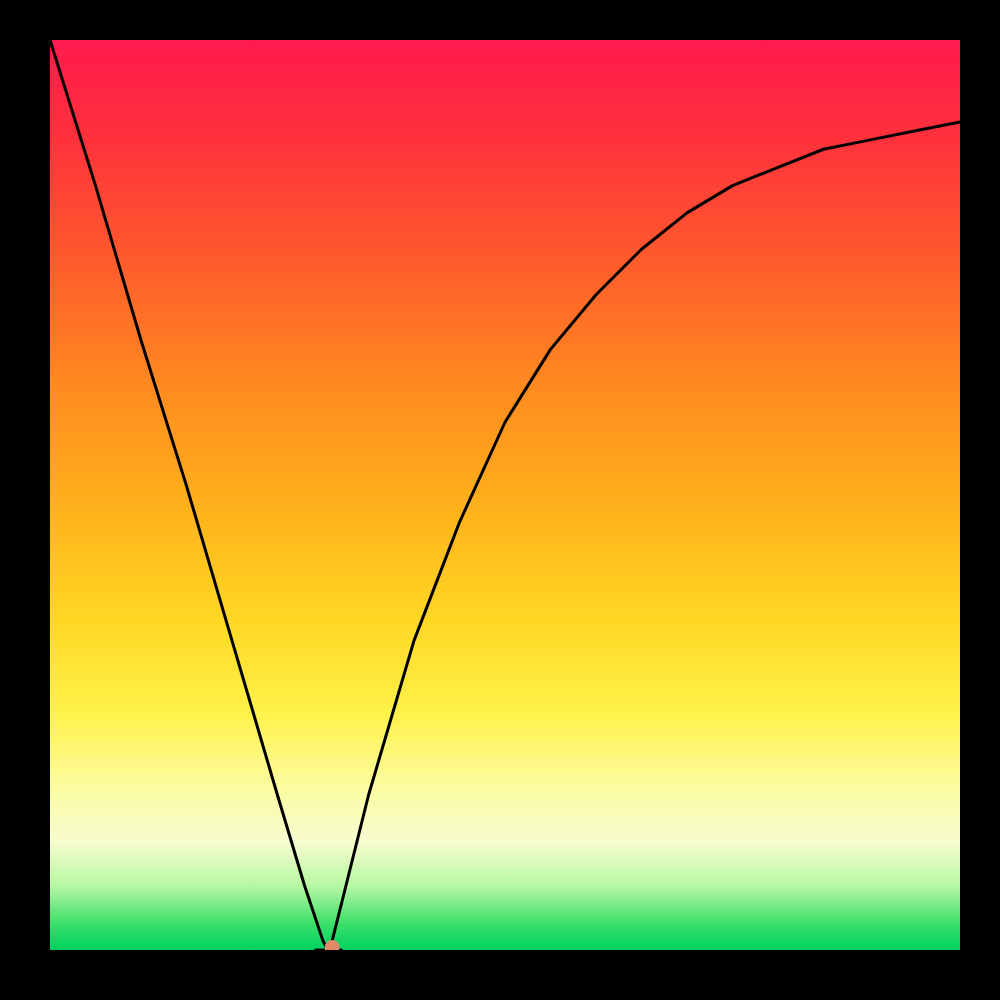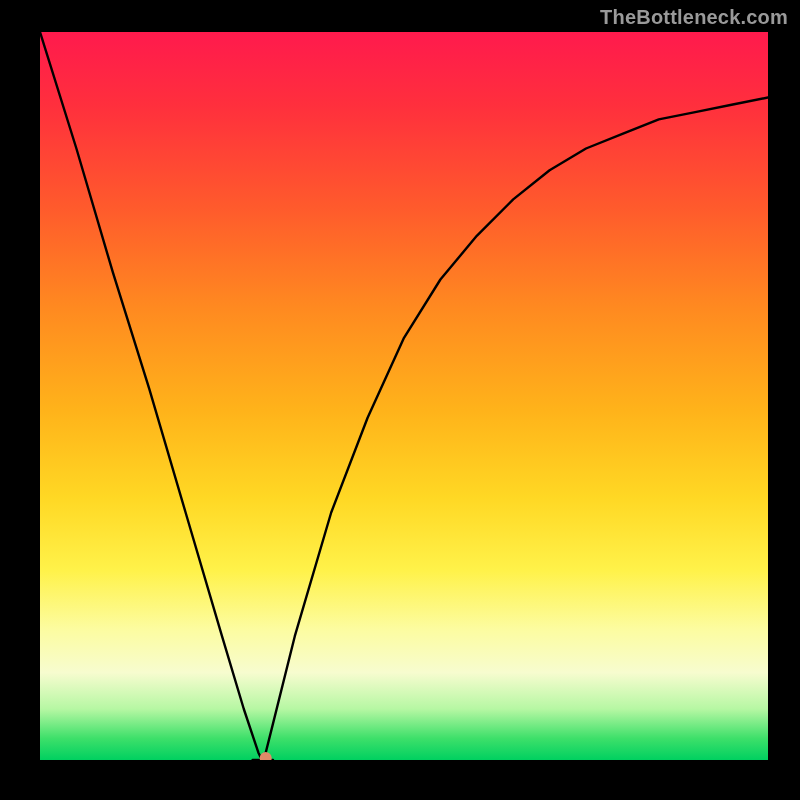--- a/index.html
+++ b/index.html
@@ -60,21 +60,20 @@
     font-weight: 600;
     color: #9a9a9a;
     letter-spacing: 0.2px;
     user-select: none;
   }
 </style>
 </head>
 <body>
 
 <div class="frame">
-  <div class="watermark">TheBottleneck.com</div>
   <div class="plot-wrap">
     <div class="gradient"></div>
     <svg class="curve" viewBox="0 0 728 728" preserveAspectRatio="none">
       <path id="curve-path" fill="none" stroke="#000" stroke-width="2.4" stroke-linejoin="round" stroke-linecap="round" d="M0.0 0.0 L36.4 116.5 L72.8 240.2 L109.2 356.7 L145.6 480.5 L182.0 604.2 L203.8 677.0 L218.4 720.7 L222.0 728.0 L225.7 720.7 L233.0 691.6 L254.8 604.2 L291.2 480.5 L327.6 385.8 L364.0 305.8 L400.4 247.5 L436.8 203.8 L473.2 167.4 L509.6 138.3 L546.0 116.5 L582.4 101.9 L618.8 87.4 L655.2 80.1 L691.6 72.8 L728.0 65.5 "></path>
       <path id="curve-floor" fill="none" stroke="#000" stroke-width="2.4" stroke-linecap="round" d="M212.6 728.0 L233.0 728.0"></path>
       <circle id="marker-dot" r="6" fill="#e08a68" cx="225.7" cy="726.0"></circle>
     </svg>
   </div>
 </div>
 

